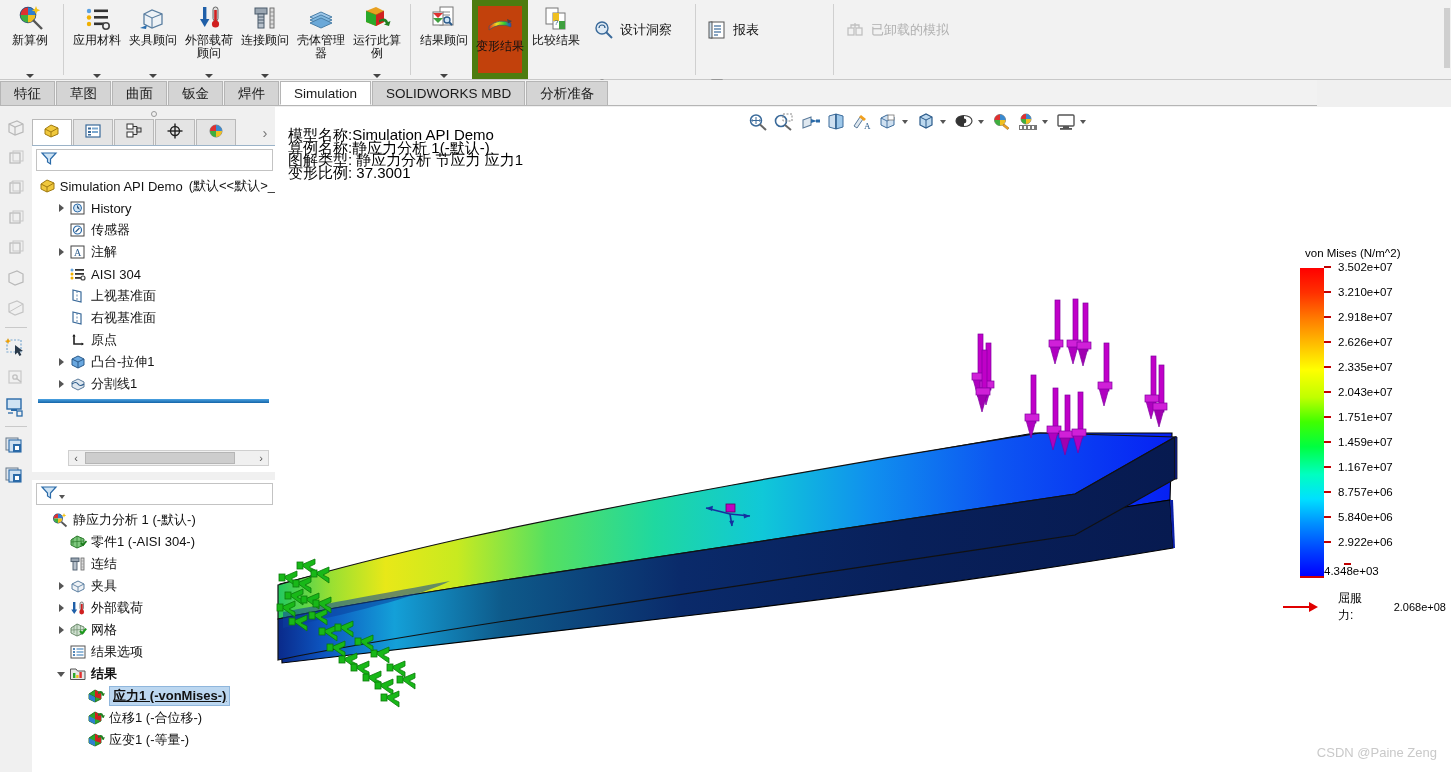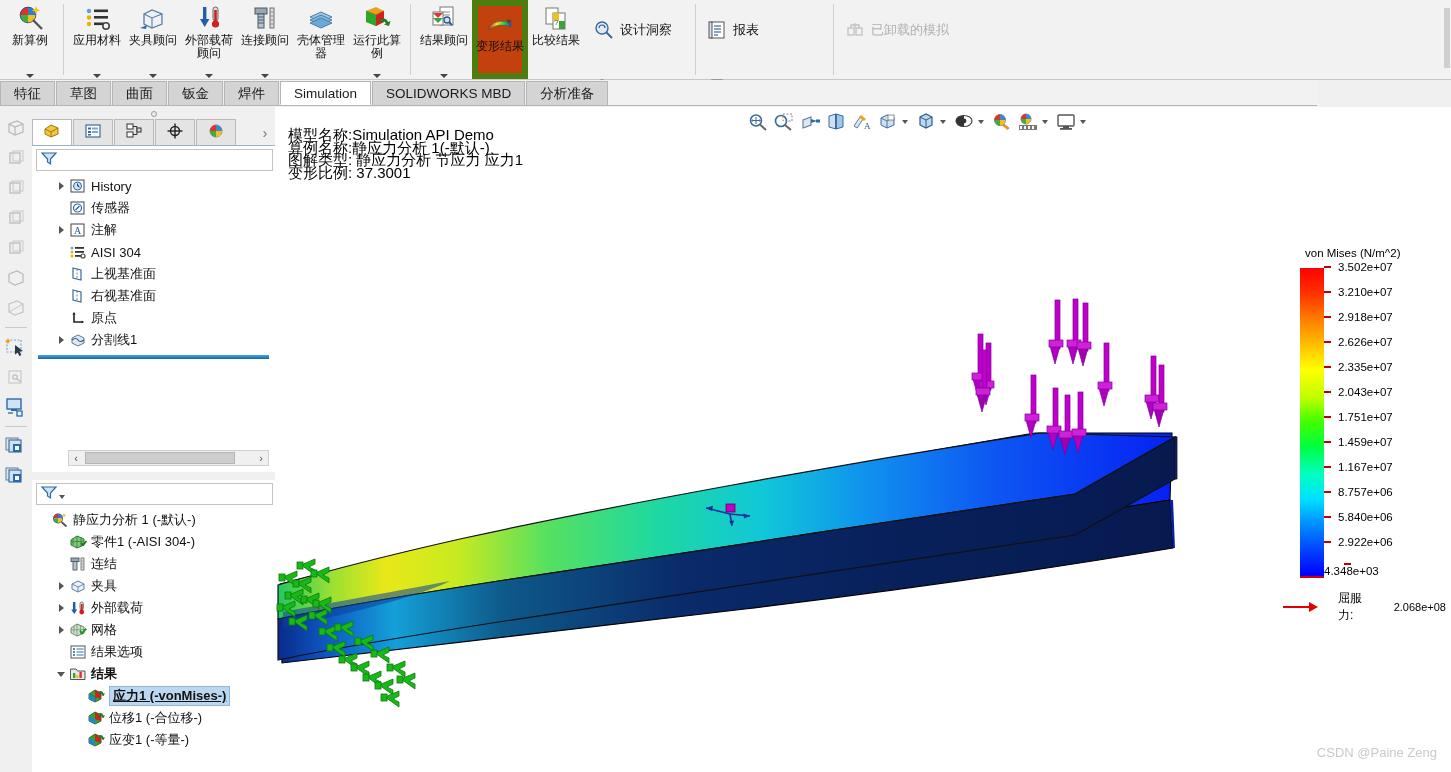--- a/index.html
+++ b/index.html
@@ -575,20 +575,32 @@
 
     <div class="filterbar">
       <span>
         <svg width="18" height="16" viewBox="0 0 18 16">
             <path d="M2 3 L16 3 L10.5 9 L10.5 14 L7.5 12 L7.5 9 Z" fill="#cfe4f5" stroke="#2a6aa8" stroke-width="1.2"></path>
           </svg>
       </span>
     </div>
 
     <div class="tree">
+      <div class="trow" style="padding-left:0px;">
+        <span class="tarrow"></span>
+        <span class="tic">
+          <svg width="18" height="16" viewBox="0 0 18 16">
+              <path d="M2 6 L8 2 L15 5 L15 11 L8 14 L2 11Z" fill="#f0c83c" stroke="#a07a10" stroke-width="1"></path>
+              <path d="M2 6 L8 9 L15 5" fill="none" stroke="#a07a10" stroke-width="1"></path>
+              <path d="M8 9 L8 14" stroke="#a07a10" stroke-width="1"></path>
+            </svg>
+        </span>
+        <span class="tlbl">Simulation API Demo</span>
+        <span class="tlbl" style="margin-left:6px;">(默认&lt;&lt;默认&gt;_</span>
+      </div>
 
       <div class="trow" style="padding-left:18px;">
         <span class="tarrow">
             <i></i>
           </span>
         <span class="tic">
           <svg width="18" height="16" viewBox="0 0 18 16">
               <rect x="2" y="2" width="13" height="12" fill="#fff" stroke="#444" stroke-width="1"></rect>
               <circle cx="8.5" cy="8" r="4" fill="#cfe4f5" stroke="#2a6aa8" stroke-width="1"></circle>
               <path d="M8.5 5.5 L8.5 8 L10.5 9.2" stroke="#2a5a8a" stroke-width="1"></path>
@@ -666,20 +678,33 @@
         <span class="tic">
           <svg width="18" height="16" viewBox="0 0 18 16">
               <path d="M5 3 L5 12 L14 12" fill="none" stroke="#222" stroke-width="1.6"></path>
               <path d="M5 2 l1.6 2.4 -3.2 0z" fill="#222"></path>
               <path d="M15 12 l-2.4 1.6 0 -3.2z" fill="#222"></path>
             </svg>
         </span>
         <span class="tlbl">原点</span>
       </div>
 
+      <div class="trow" style="padding-left:18px;">
+        <span class="tarrow">
+            <i></i>
+          </span>
+        <span class="tic">
+          <svg width="18" height="16" viewBox="0 0 18 16">
+              <path d="M3 5 L9 2 L15 5 L15 11 L9 14 L3 11Z" fill="#6aa8e0" stroke="#2a5a8a" stroke-width="1"></path>
+              <path d="M3 5 L9 8 L15 5" fill="none" stroke="#2a5a8a" stroke-width="1"></path>
+              <path d="M9 8 L9 14" stroke="#2a5a8a" stroke-width="1"></path>
+            </svg>
+        </span>
+        <span class="tlbl">凸台-拉伸1</span>
+      </div>
 
       <div class="trow" style="padding-left:18px;">
         <span class="tarrow">
             <i></i>
           </span>
         <span class="tic">
           <svg width="18" height="16" viewBox="0 0 18 16">
               <path d="M3 6 L9 3 L15 6 L15 11 L9 14 L3 11Z" fill="#dfe8f0" stroke="#5a7a9a" stroke-width="1"></path>
               <path d="M3 8 q4 -3 6 0 t6 0" fill="none" stroke="#2a5a8a" stroke-width="1.2"></path>
             </svg>

